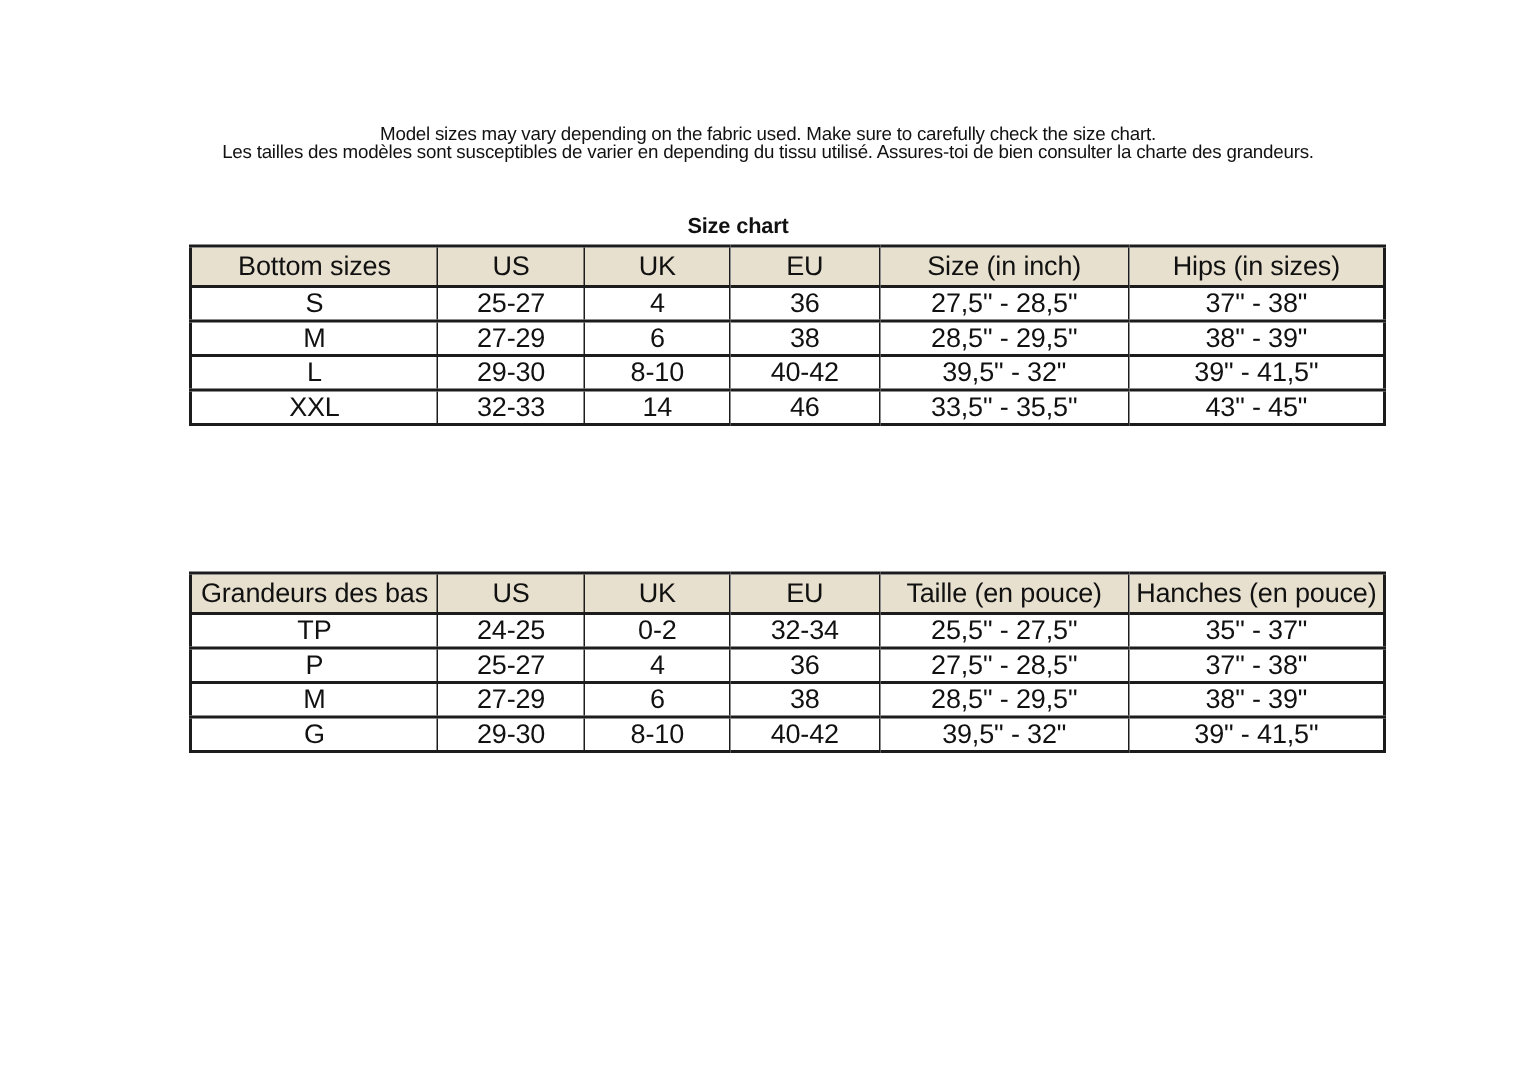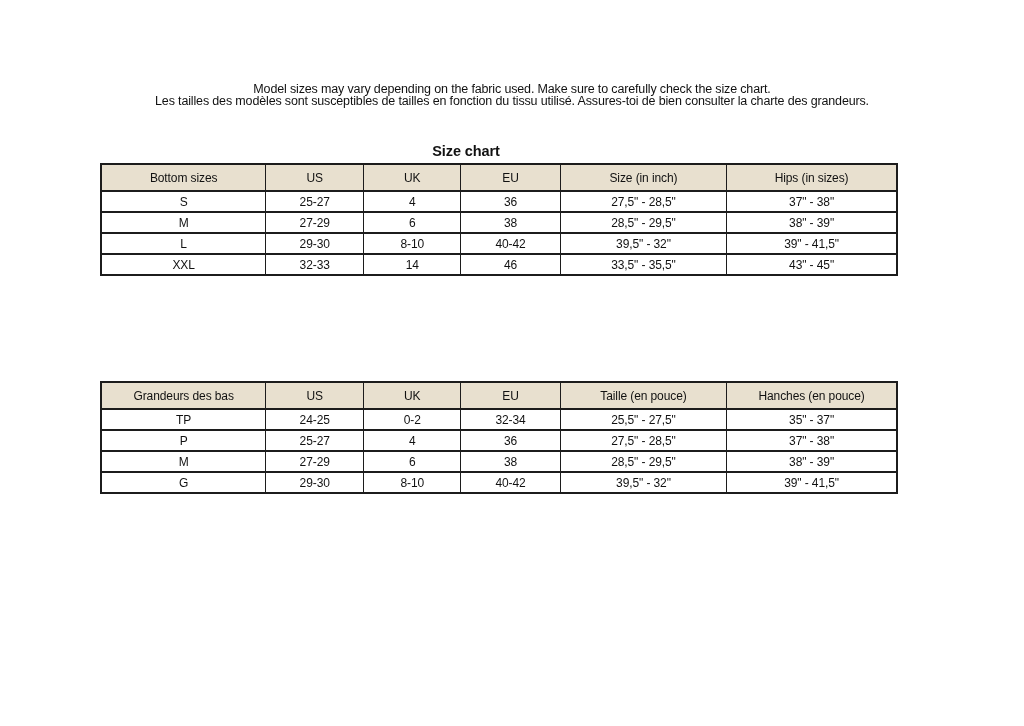--- a/index.html
+++ b/index.html
@@ -30,39 +30,39 @@
     margin: 0;
     text-align: center;
     font-size: 12.5px;
     line-height: 15px;
     letter-spacing: -0.15px;
   }
   .intro-en { top: 82px; }
   .intro-fr { top: 94px; }
   .chart-block {
     position: absolute;
-    left: 100px;
+    left: 126px;
     width: 732px;
   }
   .block-en { top: 144px; }
   .block-fr { top: 381px; }
   .chart-title {
     margin: 0 0 4px 0;
     text-align: center;
     font-size: 14.5px;
     font-weight: bold;
     line-height: 15px;
     letter-spacing: -0.1px;
   }
   table.size-table {
     width: 798px;
     table-layout: fixed;
     border-collapse: collapse;
     border: 2px solid var(--border);
-    font-size: 12px;
+    font-size: 18px;
   }
   table.size-table th,
   table.size-table td {
     border: 1px solid var(--border);
     border-top-width: 2px;
     border-bottom-width: 2px;
     text-align: center;
     vertical-align: middle;
     padding: 0;
     letter-spacing: -0.1px;
@@ -79,21 +79,21 @@
     height: 21px;
   }
 </style>
 </head>
 <body>
 
 <div class="page">
 
   <p class="intro intro-en">Model sizes may vary depending on the fabric used. Make sure to carefully check the size chart.</p>
 
-  <p class="intro intro-fr">Les tailles des modèles sont susceptibles de tailles en fonction du tissu utilisé. Assures-toi de bien consulter la charte des grandeurs.</p>
+  <p class="intro intro-fr">Les tailles des modèles sont susceptibles de varier en depending du tissu utilisé. Assures-toi de bien consulter la charte des grandeurs.</p>
 
   <section class="chart-block block-en">
     <h2 class="chart-title">Size chart</h2>
     <table class="size-table">
       <colgroup>
         <col style="width:20.7%">
         <col style="width:12.3%">
         <col style="width:12.2%">
         <col style="width:12.5%">
         <col style="width:20.9%">

